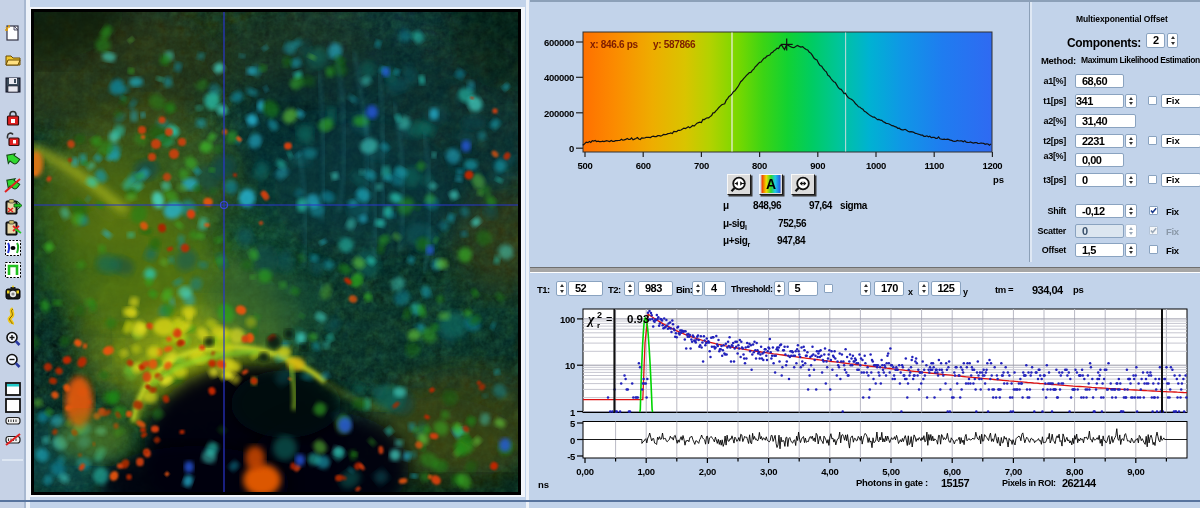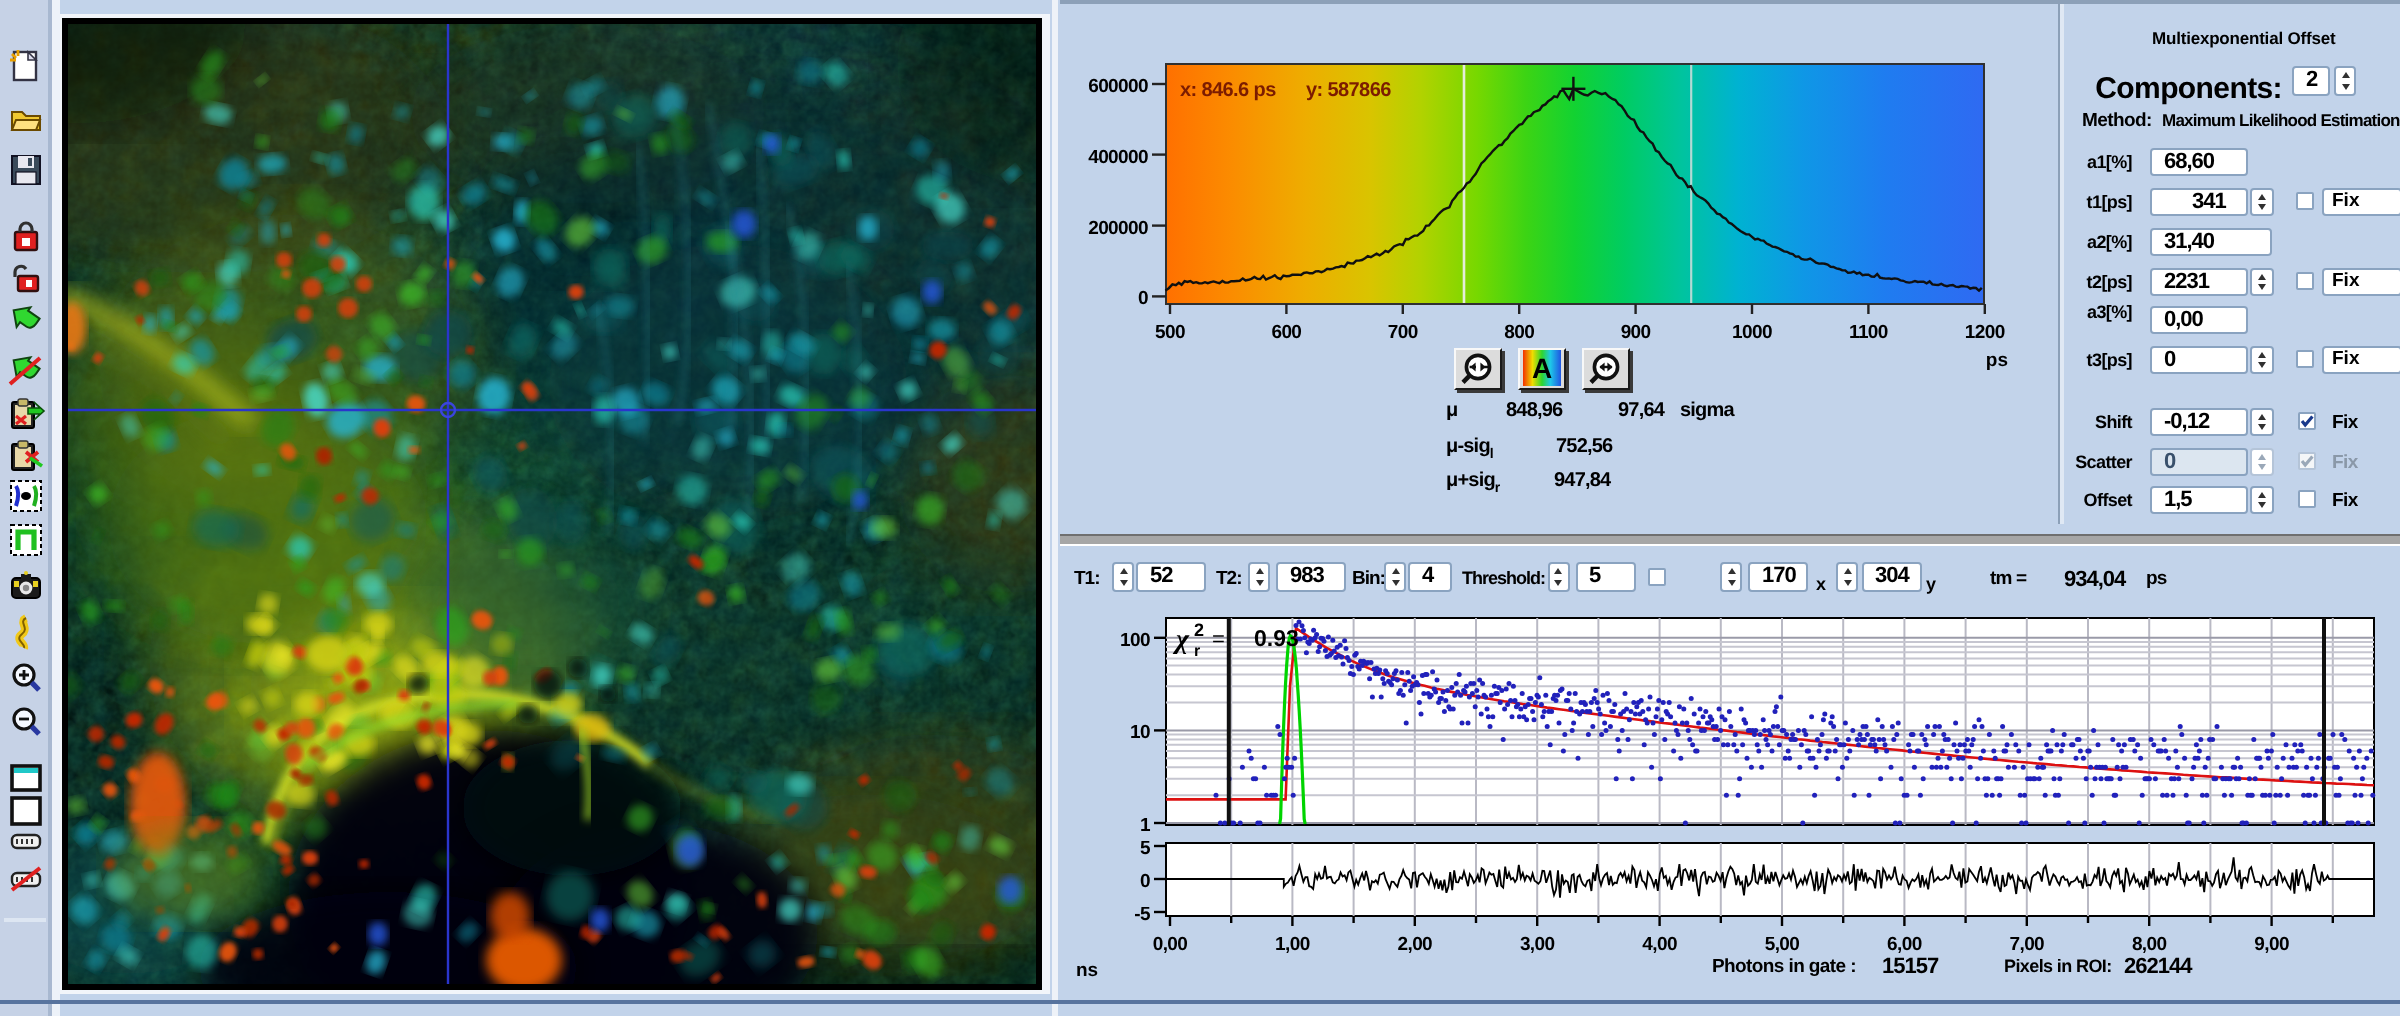--- a/index.html
+++ b/index.html
@@ -980,32 +980,32 @@
     </svg></div>
 <div style="position:absolute;left:723px;top:200px;font-size:10px;font-weight:700;letter-spacing:-0.4px;color:#000;white-space:nowrap;">μ</div>
 <div style="position:absolute;left:753px;top:200px;font-size:10px;font-weight:700;letter-spacing:-0.4px;color:#000;white-space:nowrap;">848,96</div>
 <div style="position:absolute;left:809px;top:200px;font-size:10px;font-weight:700;letter-spacing:-0.4px;color:#000;white-space:nowrap;">97,64</div>
 <div style="position:absolute;left:840px;top:200px;font-size:10px;font-weight:700;letter-spacing:-0.4px;color:#000;white-space:nowrap;">sigma</div>
 <div style="position:absolute;left:723px;top:218px;font-size:10px;font-weight:700;letter-spacing:-0.4px;color:#000;white-space:nowrap;">μ-sig<sub style="font-size:7px">l</sub></div>
 <div style="position:absolute;left:778px;top:218px;font-size:10px;font-weight:700;letter-spacing:-0.4px;color:#000;white-space:nowrap;">752,56</div>
 <div style="position:absolute;left:723px;top:235px;font-size:10px;font-weight:700;letter-spacing:-0.4px;color:#000;white-space:nowrap;">μ+sig<sub style="font-size:7px">r</sub></div>
 <div style="position:absolute;left:777px;top:235px;font-size:10px;font-weight:700;letter-spacing:-0.4px;color:#000;white-space:nowrap;">947,84</div>
 <div style="position:absolute;left:1076px;top:14px;font-size:8.5px;font-weight:700;letter-spacing:-0.1px;color:#000;white-space:nowrap;">Multiexponential Offset</div>
-<div style="position:absolute;right:59px;top:35.5px;font-size:15px;font-weight:700;letter-spacing:-0.3px;color:#000;white-space:nowrap">Components:</div>
+<div style="position:absolute;right:59px;top:35.5px;font-size:12px;font-weight:700;letter-spacing:-0.3px;color:#000;white-space:nowrap">Components:</div>
 <div style="position:absolute;left:1146px;top:33px;width:19px;height:15px;background:#fff;border:1px solid #8aa3c0;border-radius:2px;font-size:11px;font-weight:700;letter-spacing:-0.5px;color:#000;line-height:13px;padding-left:6px;box-sizing:border-box">2</div>
 <div style="position:absolute;left:1167px;top:33px;width:11px;height:15px;background:#fff;border:1px solid #8aa3c0;border-radius:2px">
     <div style="position:absolute;left:50%;top:2px;transform:translateX(-50%);width:0;height:0;border-left:2.5px solid transparent;border-right:2.5px solid transparent;border-bottom:3.5px solid #303030"></div>
     <div style="position:absolute;left:50%;bottom:2px;transform:translateX(-50%);width:0;height:0;border-left:2.5px solid transparent;border-right:2.5px solid transparent;border-top:3.5px solid #303030"></div>
   </div>
 <div style="position:absolute;left:1041px;top:55px;font-size:9.5px;font-weight:700;letter-spacing:-0.3px;color:#000;white-space:nowrap;">Method:</div>
 <div style="position:absolute;left:1081px;top:55px;font-size:8.5px;font-weight:700;letter-spacing:-0.38px;color:#000;white-space:nowrap;">Maximum Likelihood Estimation</div>
 <div style="position:absolute;right:134px;top:75.5px;font-size:9px;font-weight:700;letter-spacing:-0.3px;color:#000;white-space:nowrap">a1[%]</div>
 <div style="position:absolute;left:1075px;top:73.5px;width:49px;height:14px;background:#fff;border:1px solid #8aa3c0;border-radius:2px;font-size:11px;font-weight:700;letter-spacing:-0.5px;color:#000;line-height:12px;padding-left:6px;box-sizing:border-box">68,60</div>
 <div style="position:absolute;right:134px;top:95.5px;font-size:9px;font-weight:700;letter-spacing:-0.3px;color:#000;white-space:nowrap">t1[ps]</div>
-<div style="position:absolute;left:1075px;top:93.5px;width:49px;height:14px;background:#fff;border:1px solid #8aa3c0;border-radius:2px;font-size:11px;font-weight:700;letter-spacing:-0.5px;color:#000;line-height:12px;padding-left:20px;box-sizing:border-box">341</div>
+<div style="position:absolute;left:1075px;top:93.5px;width:49px;height:14px;background:#fff;border:1px solid #8aa3c0;border-radius:2px;font-size:11px;font-weight:700;letter-spacing:-0.5px;color:#000;line-height:12px;padding-left:0;box-sizing:border-box">341</div>
 <div style="position:absolute;left:1125px;top:93.5px;width:12px;height:14px;background:#fff;border:1px solid #8aa3c0;border-radius:2px">
     <div style="position:absolute;left:50%;top:2px;transform:translateX(-50%);width:0;height:0;border-left:2.5px solid transparent;border-right:2.5px solid transparent;border-bottom:3.5px solid #303030"></div>
     <div style="position:absolute;left:50%;bottom:2px;transform:translateX(-50%);width:0;height:0;border-left:2.5px solid transparent;border-right:2.5px solid transparent;border-top:3.5px solid #303030"></div>
   </div>
 <div style="position:absolute;left:1148px;top:95.5px;width:9px;height:9px;background:#fff;border:1px solid #8aa3c0;border-radius:1px"></div>
 <div class="abs" style="left:1161px;top:93.5px;width:40px;height:14px;background:#fff;border:1px solid #8aa3c0;border-radius:2px;font-size:9.5px;font-weight:700;line-height:12px;padding-left:4px">Fix</div>
 <div style="position:absolute;right:134px;top:115.5px;font-size:9px;font-weight:700;letter-spacing:-0.3px;color:#000;white-space:nowrap">a2[%]</div>
 <div style="position:absolute;left:1075px;top:113.5px;width:61px;height:14px;background:#fff;border:1px solid #8aa3c0;border-radius:2px;font-size:11px;font-weight:700;letter-spacing:-0.5px;color:#000;line-height:12px;padding-left:6px;box-sizing:border-box">31,40</div>
 <div style="position:absolute;right:134px;top:135.5px;font-size:9px;font-weight:700;letter-spacing:-0.3px;color:#000;white-space:nowrap">t2[ps]</div>
 <div style="position:absolute;left:1075px;top:133.5px;width:49px;height:14px;background:#fff;border:1px solid #8aa3c0;border-radius:2px;font-size:11px;font-weight:700;letter-spacing:-0.5px;color:#000;line-height:12px;padding-left:6px;box-sizing:border-box">2231</div>
@@ -1917,16 +1917,16 @@
 <div style="position:absolute;left:860px;top:281px;width:11px;height:15px;background:#fff;border:1px solid #8aa3c0;border-radius:2px">
     <div style="position:absolute;left:50%;top:2px;transform:translateX(-50%);width:0;height:0;border-left:2.5px solid transparent;border-right:2.5px solid transparent;border-bottom:3.5px solid #303030"></div>
     <div style="position:absolute;left:50%;bottom:2px;transform:translateX(-50%);width:0;height:0;border-left:2.5px solid transparent;border-right:2.5px solid transparent;border-top:3.5px solid #303030"></div>
   </div>
 <div style="position:absolute;left:874px;top:281px;width:30px;height:15px;background:#fff;border:1px solid #8aa3c0;border-radius:2px;font-size:11px;font-weight:700;letter-spacing:-0.5px;color:#000;line-height:13px;padding-left:6px;box-sizing:border-box">170</div>
 <div style="position:absolute;left:908px;top:287px;font-size:9px;font-weight:700;letter-spacing:-0.4px;color:#000;white-space:nowrap;">x</div>
 <div style="position:absolute;left:918px;top:281px;width:11px;height:15px;background:#fff;border:1px solid #8aa3c0;border-radius:2px">
     <div style="position:absolute;left:50%;top:2px;transform:translateX(-50%);width:0;height:0;border-left:2.5px solid transparent;border-right:2.5px solid transparent;border-bottom:3.5px solid #303030"></div>
     <div style="position:absolute;left:50%;bottom:2px;transform:translateX(-50%);width:0;height:0;border-left:2.5px solid transparent;border-right:2.5px solid transparent;border-top:3.5px solid #303030"></div>
   </div>
-<div style="position:absolute;left:930.5px;top:281px;width:30px;height:15px;background:#fff;border:1px solid #8aa3c0;border-radius:2px;font-size:11px;font-weight:700;letter-spacing:-0.5px;color:#000;line-height:13px;padding-left:6px;box-sizing:border-box">304</div>
+<div style="position:absolute;left:930.5px;top:281px;width:30px;height:15px;background:#fff;border:1px solid #8aa3c0;border-radius:2px;font-size:11px;font-weight:700;letter-spacing:-0.5px;color:#000;line-height:13px;padding-left:6px;box-sizing:border-box">125</div>
 <div style="position:absolute;left:963px;top:287px;font-size:9px;font-weight:700;letter-spacing:-0.4px;color:#000;white-space:nowrap;">y</div>
 <div style="position:absolute;left:995px;top:284px;font-size:9.5px;font-weight:700;letter-spacing:-0.4px;color:#000;white-space:nowrap;">tm =</div>
 <div style="position:absolute;left:1032px;top:283.5px;font-size:11px;font-weight:700;letter-spacing:-0.5px;color:#000;white-space:nowrap;">934,04</div>
 <div style="position:absolute;left:1073px;top:284px;font-size:9.5px;font-weight:700;letter-spacing:-0.4px;color:#000;white-space:nowrap;">ps</div>
 </body></html>

